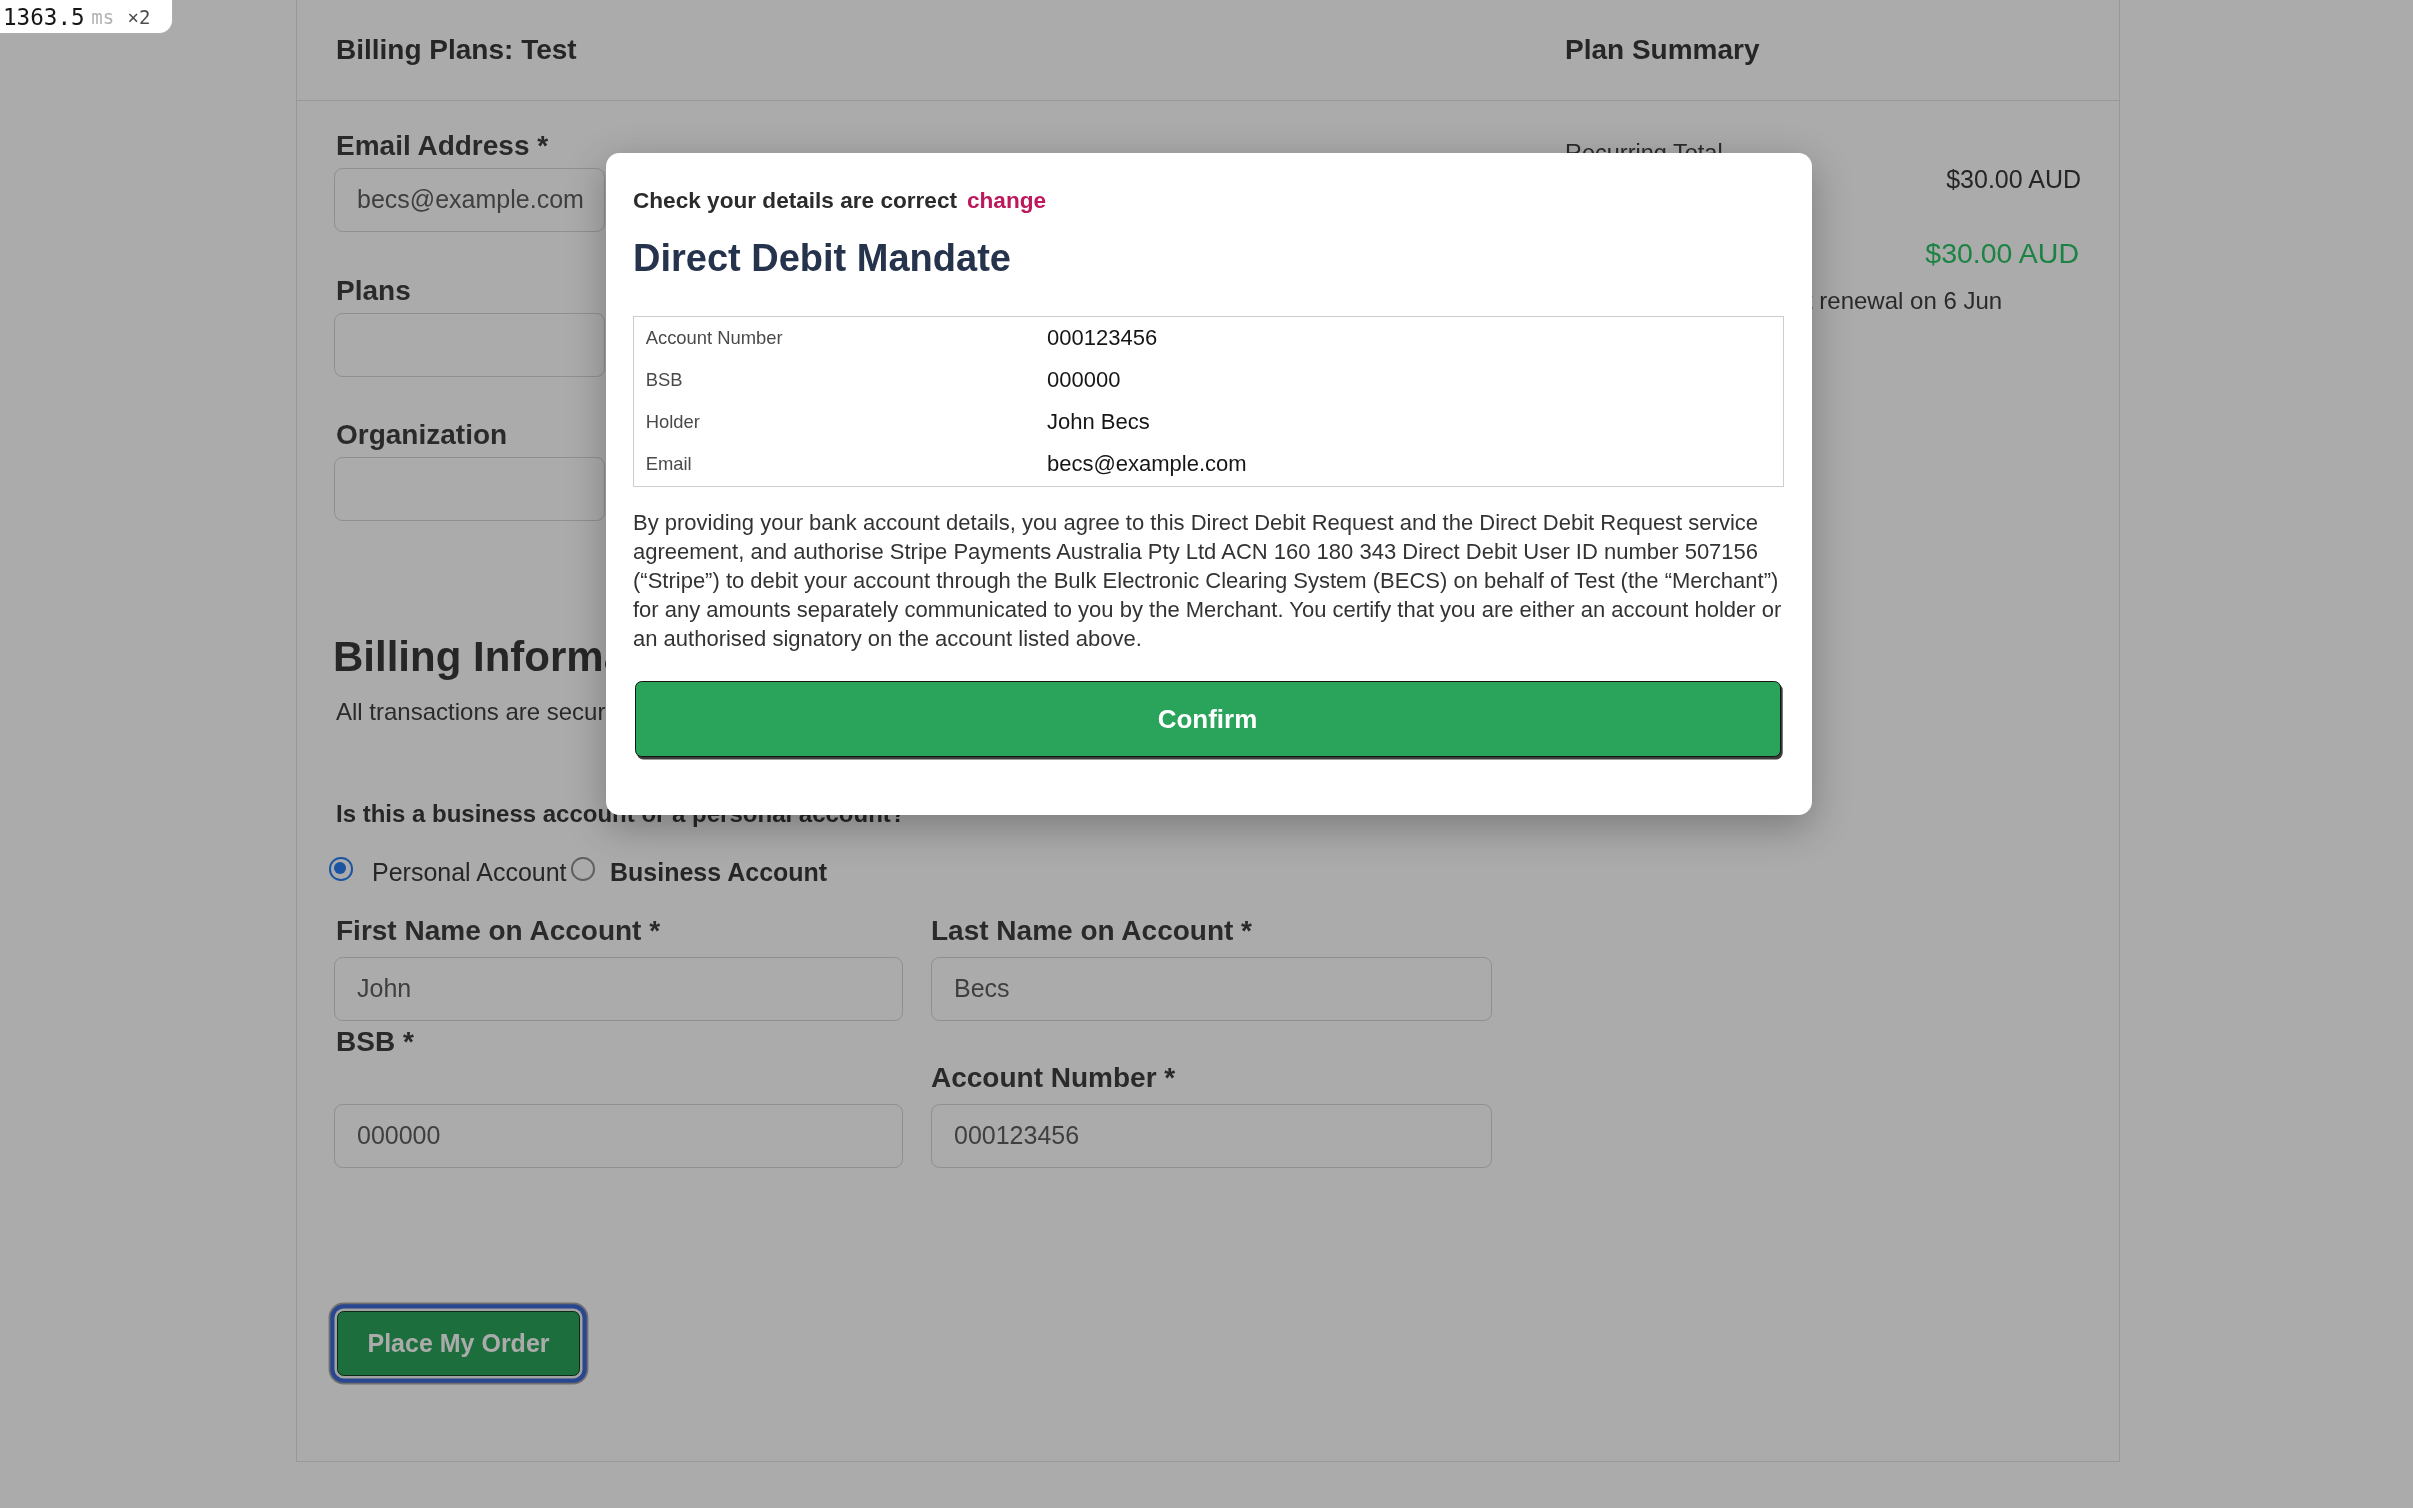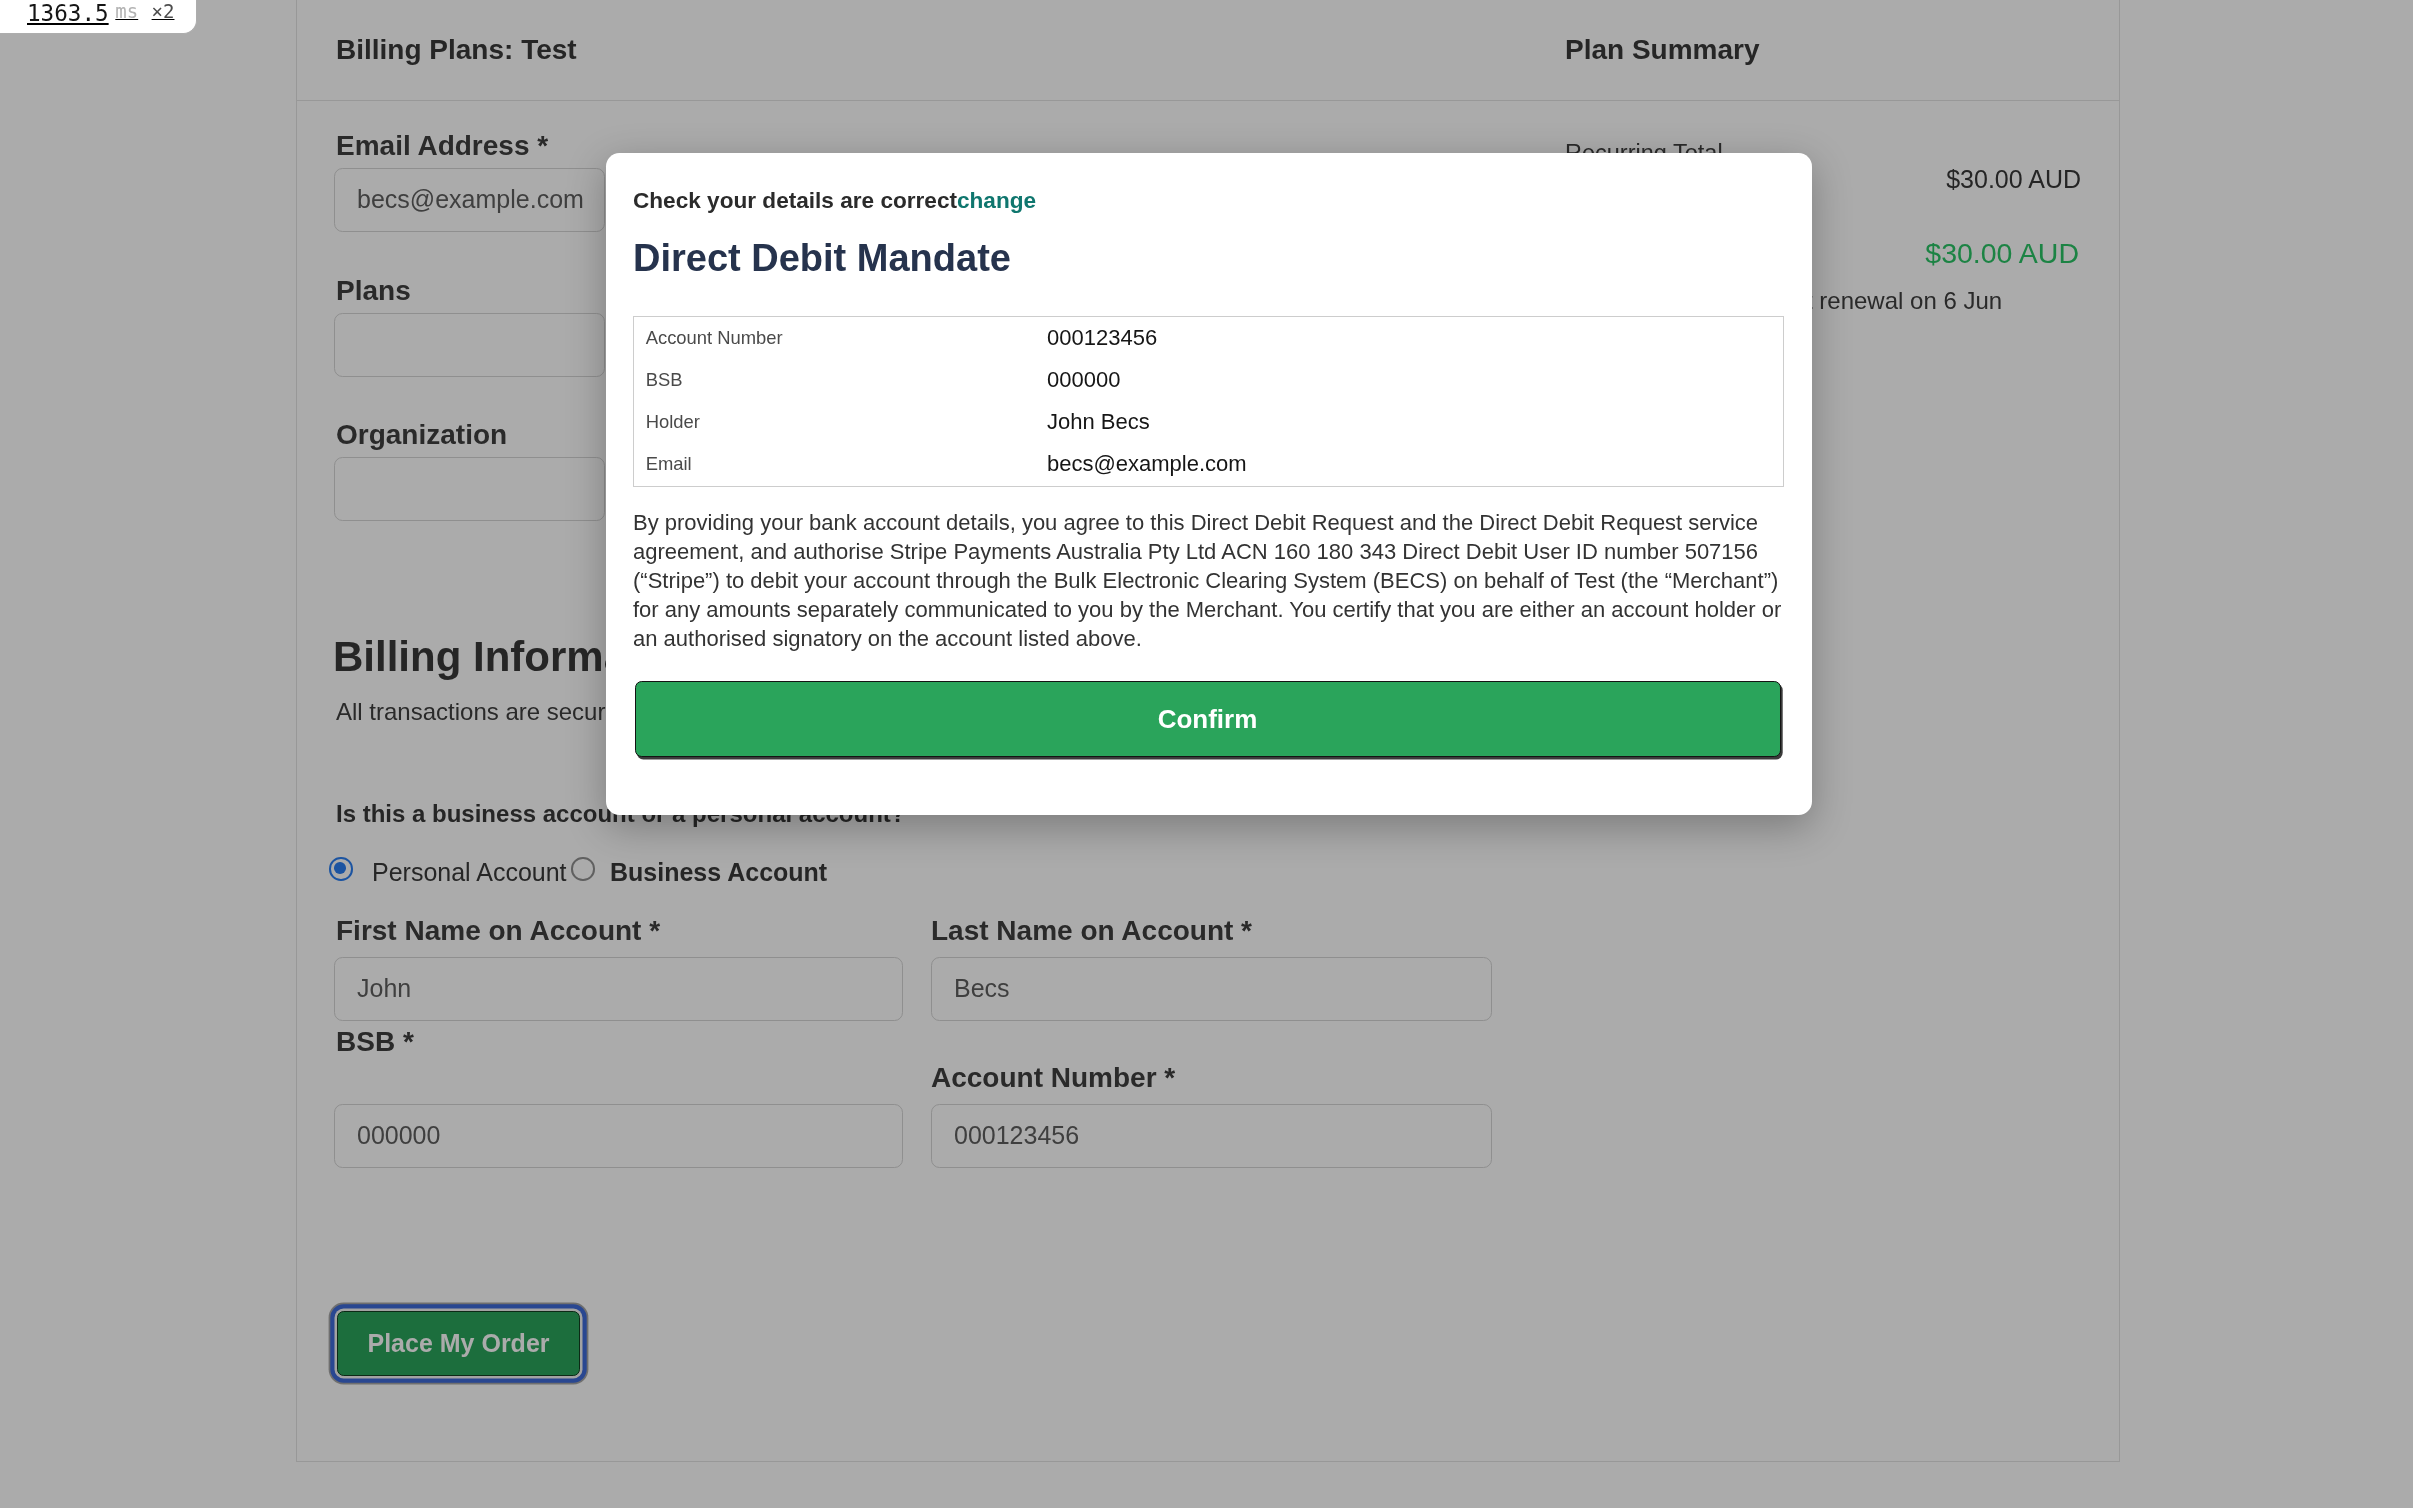--- a/index.html
+++ b/index.html
@@ -40,41 +40,41 @@
   .ps-amount-2 { position: absolute; right: 40px; top: 237px; font-size: 28.5px; color: #2bc466; white-space: nowrap; }
   .ps-renewal { position: absolute; left: 237px; top: 287px; font-size: 24px; color: #3f3f3f; white-space: nowrap; }
 
   
   .overlay { position: absolute; inset: 0; background: rgba(0,0,0,0.33); z-index: 10; }
 
   
   .modal { position: absolute; left: 606px; top: 153px; width: 1206px; height: 662px; background: #ffffff;
            border-radius: 13.4px; z-index: 20; box-shadow: 0 11.7px 39px rgba(0,0,0,0.28); }
   .modal-check { position: absolute; left: 27px; top: 35px; font-size: 22.6px; font-weight: bold; color: #2b2b2b; white-space: nowrap; }
-  .modal-change { color: #0f766e; cursor: pointer; }
+  .modal-change { color: #be185d; margin-left: 10px; cursor: pointer; }
   .modal-title { position: absolute; left: 27px; top: 84px; font-size: 38px; font-weight: bold; color: #26334d; white-space: nowrap; }
 
   .mandate-table { position: absolute; left: 27px; top: 163px; width: 1151px; height: 171px;
                    border: 1.7px solid #cdcdcd; background: #fff; }
   .mt-row { position: relative; height: 42px; }
   .mt-label { position: absolute; left: 11.7px; top: 0; height: 42px; line-height: 42px; font-size: 18.4px; color: #4a4a4a; white-space: nowrap; }
   .mt-value { position: absolute; left: 413px; top: 0; height: 42px; line-height: 42px; font-size: 22px; color: #161616; white-space: nowrap; }
 
   .mandate-text { position: absolute; left: 27px; top: 355px; width: 1155px; font-size: 22px; line-height: 29px; color: #333333; text-align: left; }
 
   .confirm-btn { position: absolute; left: 28.5px; top: 528px; width: 1146px; height: 76px;
                  background: #2aa45b; border: 1.7px solid #141414; border-radius: 6.7px;
                  color: #ffffff; font-size: 26px; font-weight: bold; font-family: "Liberation Sans", sans-serif;
                  box-shadow: 1.7px 2.5px 0 0 rgba(10,10,10,0.8); cursor: pointer; }
 
   
   .debug-badge { position: absolute; left: 0; top: 0; height: 34px; background: #ffffff; z-index: 30;
                  border-right: 0.8px solid #adadad; border-bottom: 0.8px solid #adadad;
-                 border-radius: 0 0 13.4px 0; padding: 0 22px 0 27px; display: flex; align-items: flex-start;
-                 font-family: "DejaVu Sans Mono", monospace; text-decoration: underline; }
+                 border-radius: 0 0 13.4px 0; padding: 0 22px 0 3px; display: flex; align-items: center;
+                 font-family: "DejaVu Sans Mono", monospace; }
   .db-time { font-size: 22.6px; color: #151515; }
   .db-unit { font-size: 19px; color: #b3b3b3; margin-left: 6.7px; }
   .db-count { font-size: 19px; color: #4d4d4d; margin-left: 13.4px; }
 </style>
 </head>
 <body>
 
 <div class="panel panel-left">
   <div class="panel-header">
     <div class="panel-title">Billing Plans: Test</div>

